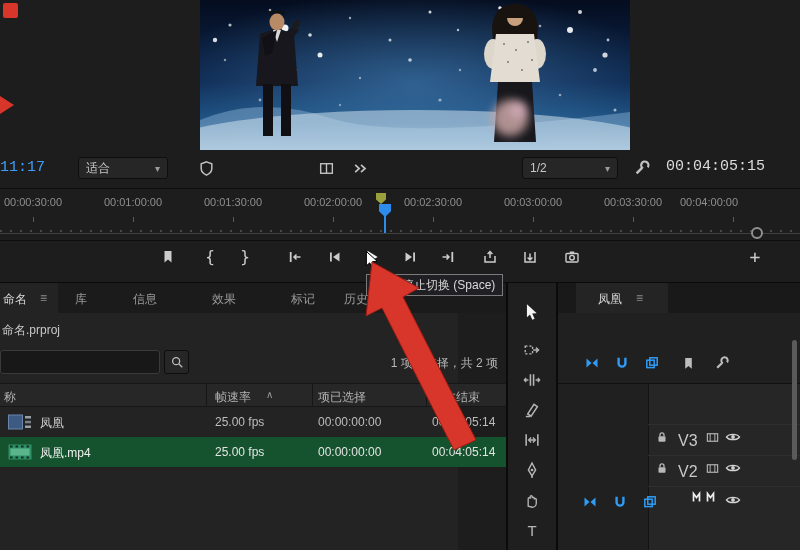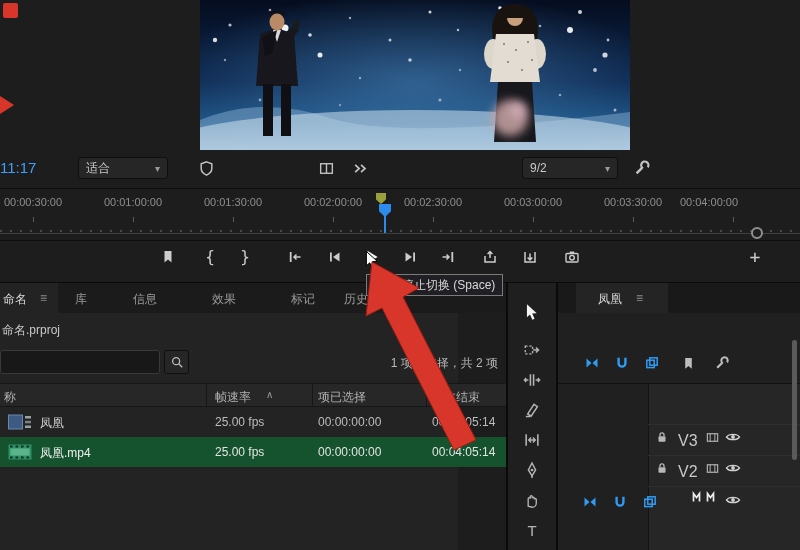--- a/index.html
+++ b/index.html
@@ -1,20 +1,20 @@
 <!DOCTYPE html>
 <html><head>
 <meta charset="utf-8">
 <style>
   *{margin:0;padding:0;box-sizing:border-box}
   html,body{background:#111}
   #app{position:relative;width:800px;height:550px;background:#1d1d1d;overflow:hidden;
        font-family:"Liberation Sans",sans-serif;color:#c8c8c8;font-size:12px}
   .abs{position:absolute}
-  .mono{font-family:Liberation Sans, sans-serif}
+  .mono{font-family:Liberation Mono, monospace}
   .tc-blue{color:#3f9efb;font-size:15px}
   .tc-white{color:#dcdcdc;font-size:15px}
   .dropdown{position:absolute;height:22px;background:#262626;border:1px solid #0e0e0e;border-radius:3px;
             display:flex;align-items:center;justify-content:space-between;padding:0 7px;color:#c8c8c8;font-size:12px}
   .chev{font-size:10px;color:#9a9a9a;margin-left:8px}
   .iconbtn{position:absolute;display:flex;align-items:center;justify-content:center;color:#c2c2c2}
   .i{display:block}
   .ruler-label{position:absolute;top:0;width:80px;text-align:center;font-size:11px;color:#8e8e8e;white-space:nowrap}
   .tick{position:absolute;width:1px;height:5px;background:#5a5a5a;top:21px}
   .dots{position:absolute;left:0;top:34px;width:800px;height:2px;
@@ -251,30 +251,31 @@
         <use href="#s-splitview"></use>
       </svg>
     </div>
   <div class="iconbtn" style="left:350px;top:158px;width:20px;height:20px">
     <svg class="i" width="17" height="17" viewBox="0 0 16 16">
         <use href="#s-ff"></use>
       </svg>
     </div>
 
   <div class="dropdown" style="left:522px;top:157px;width:96px">
-    <span>9/2</span>
+    <span>1/2</span>
     <span class="chev">▾</span>
   </div>
 
   <div class="iconbtn" style="left:632px;top:158px;width:20px;height:20px">
     <svg class="i" width="18" height="18" viewBox="0 0 16 16">
         <use href="#s-wrench"></use>
       </svg>
     </div>
 
+  <div class="abs mono tc-white" style="left:666px;top:158px">00:04:05:15</div>
 
   <div class="hline" style="left:0;top:188px;width:800px;height:1px"></div>
 
   <div class="abs" style="left:0;top:196px;width:800px;height:44px">
     <span class="ruler-label" style="left:-7px">00:00:30:00</span>
     <span class="ruler-label" style="left:93px">00:01:00:00</span>
     <span class="ruler-label" style="left:193px">00:01:30:00</span>
     <span class="ruler-label" style="left:293px">00:02:00:00</span>
     <span class="ruler-label" style="left:393px">00:02:30:00</span>
     <span class="ruler-label" style="left:493px">00:03:00:00</span>

